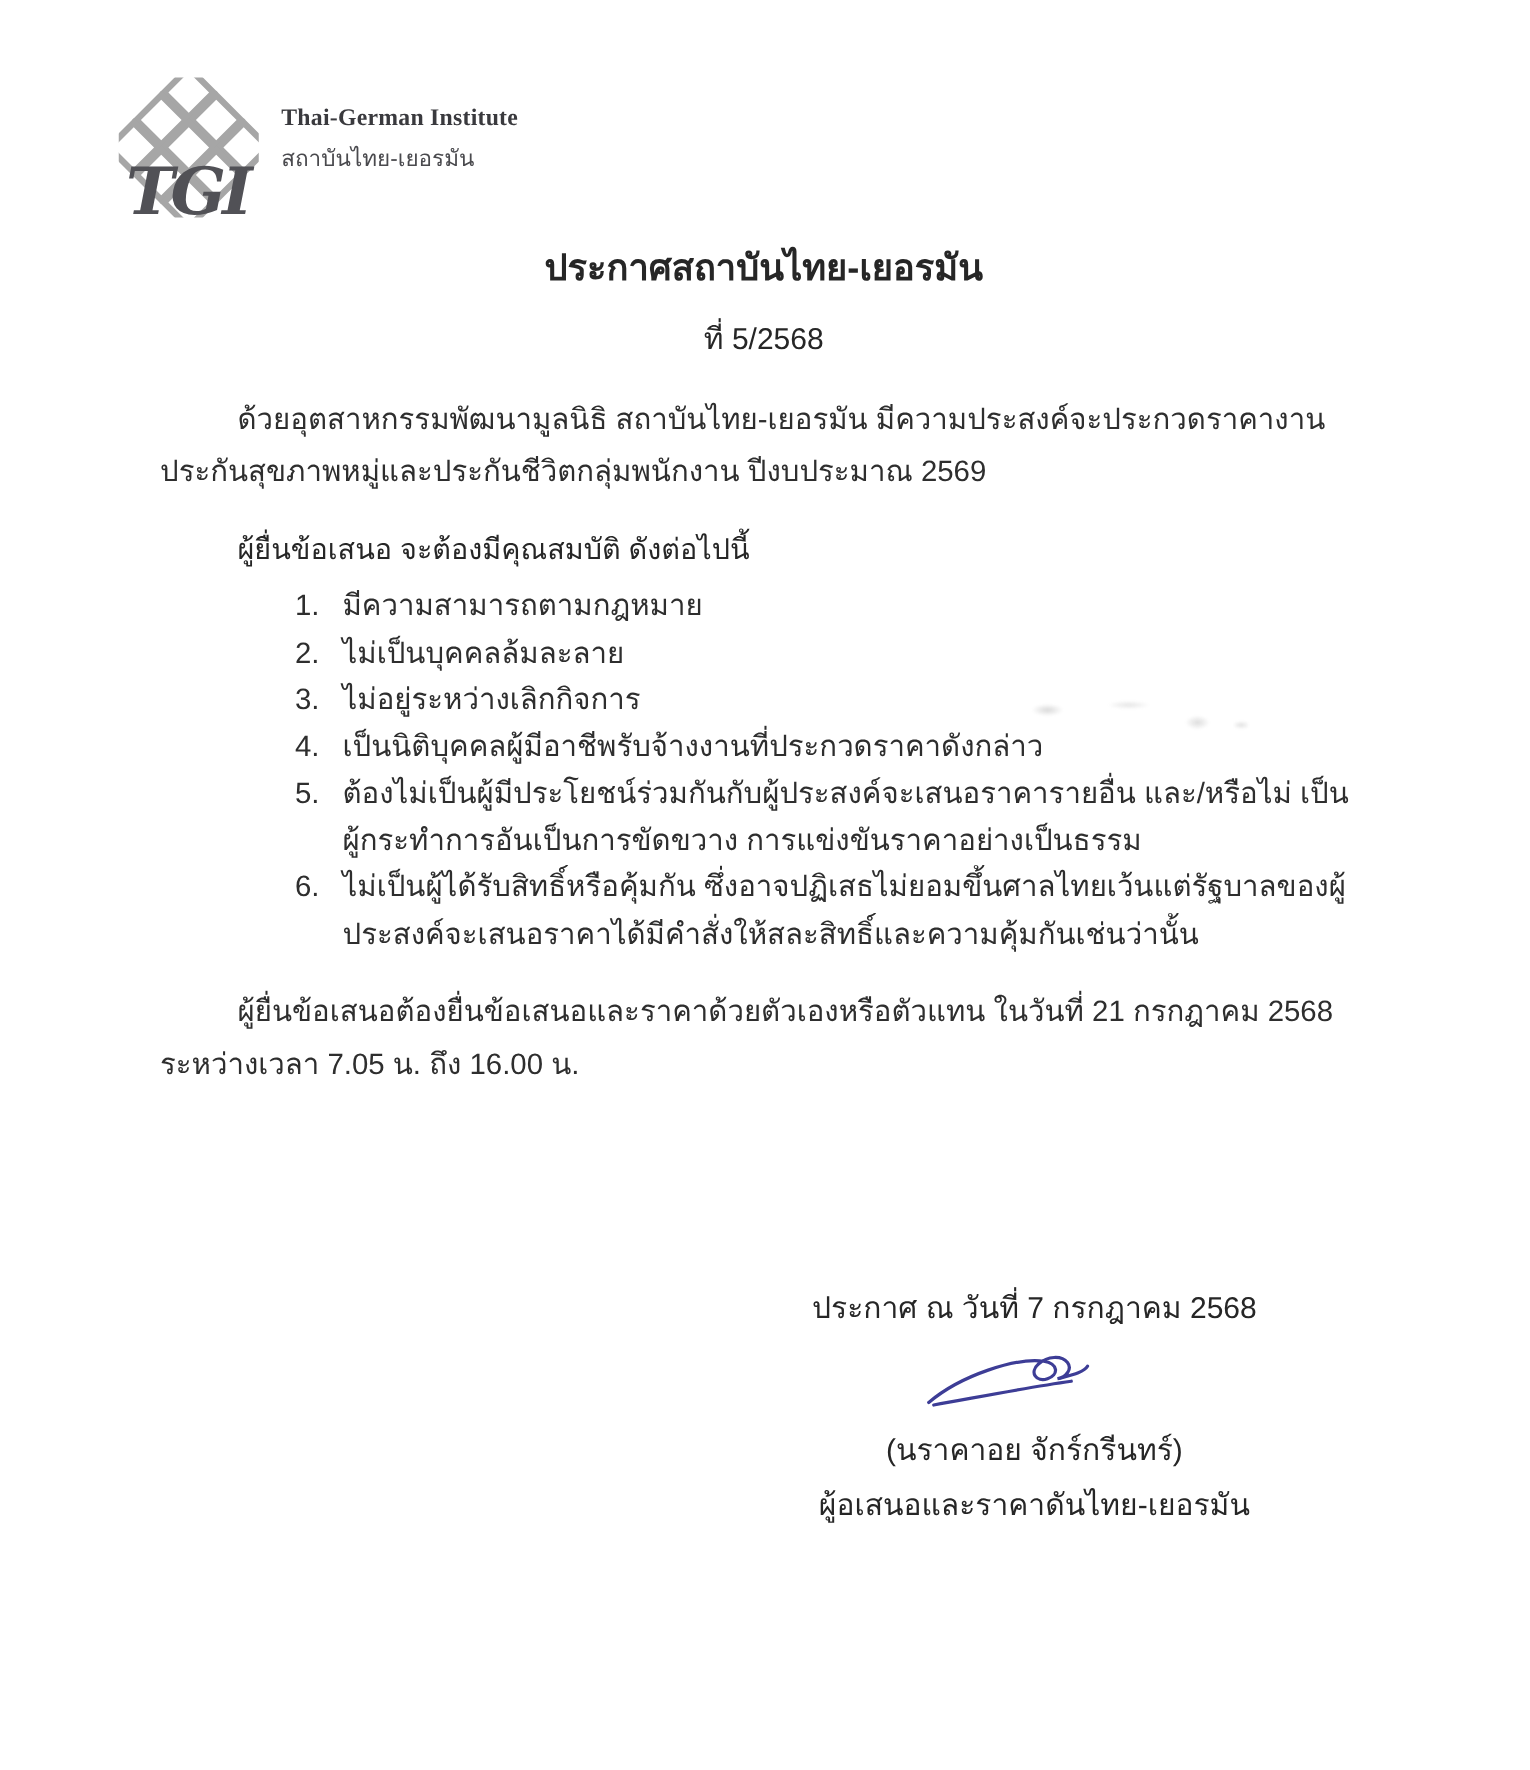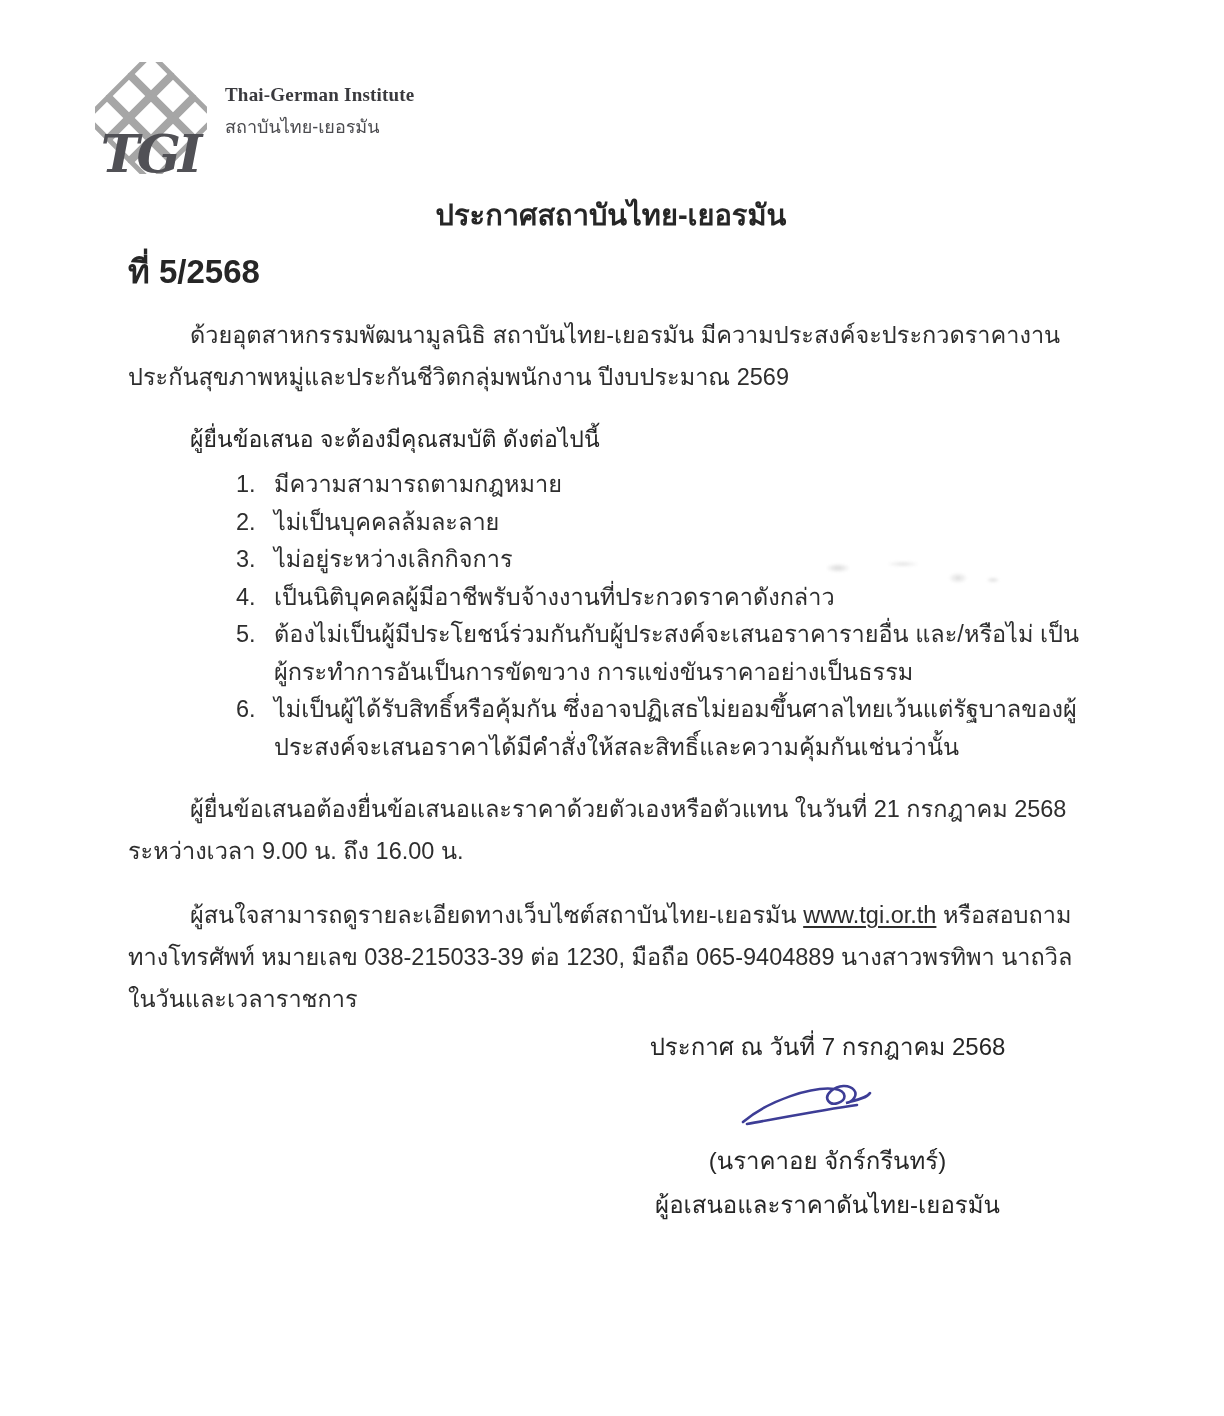--- a/index.html
+++ b/index.html
@@ -29,21 +29,21 @@
     font-weight:700;font-size:19px;color:#3a3a3e;letter-spacing:.2px;
   }
   .logo-name-th{font-size:18px;color:#4a4a4e;margin-top:6px;}
   
   .content{position:absolute;left:128px;top:198px;width:966px;}
   .doc-title{
     text-align:center;font-size:29px;font-weight:700;color:#262626;
     line-height:34px;
   }
   .doc-number{
-    text-align:left;font-size:33px;font-weight:700;color:#262626;
+    text-align:center;font-size:24px;font-weight:400;color:#262626;
     margin-top:24px;line-height:32px;
   }
   .doc-subject{
     text-align:center;font-size:25px;font-weight:700;color:#262626;
     margin-top:26px;line-height:30px;white-space:nowrap;
   }
   .para{
     font-size:23.5px;line-height:42px;text-align:left;
     text-indent:62px;margin:0;
   }
@@ -138,23 +138,22 @@
         <div class="qual-item">
           <span class="qual-num">5.</span>
           <span class="qual-text">ต้องไม่เป็นผู้มีประโยชน์ร่วมกันกับผู้ประสงค์จะเสนอราคารายอื่น และ/หรือไม่ เป็นผู้กระทำการอันเป็นการขัดขวาง การแข่งขันราคาอย่างเป็นธรรม</span>
         </div>
         <div class="qual-item">
           <span class="qual-num">6.</span>
           <span class="qual-text">ไม่เป็นผู้ได้รับสิทธิ์หรือคุ้มกัน ซึ่งอาจปฏิเสธไม่ยอมขึ้นศาลไทยเว้นแต่รัฐบาลของผู้ประสงค์จะเสนอราคาได้มีคำสั่งให้สละสิทธิ์และความคุ้มกันเช่นว่านั้น</span>
         </div>
       </div>
 
-    <p class="para para-2">ผู้ยื่นข้อเสนอต้องยื่นข้อเสนอและราคาด้วยตัวเองหรือตัวแทน ในวันที่ 21 กรกฎาคม 2568 ระหว่างเวลา 9.00 น. ถึง 16.00 น.</p>
+    <p class="para para-2">ผู้ยื่นข้อเสนอต้องยื่นข้อเสนอและราคาด้วยตัวเองหรือตัวแทน ในวันที่ 21 กรกฎาคม 2568 ระหว่างเวลา 7.05 น. ถึง 16.00 น.</p>
 
-    <p class="para para-3"><span>ผู้สนใจสามารถดูรายละเอียดทางเว็บไซต์สถาบันไทย-เยอรมัน </span><span class="web-link">www.tgi.or.th</span><span> หรือสอบถามทางโทรศัพท์ หมายเลข 038-215033-39 ต่อ 1230, มือถือ 065-9404889 นางสาวพรทิพา นาถวิล ในวันและเวลาราชการ</span></p>
   </div>
 
   <div class="sign-block">
     <div class="announce-date">ประกาศ ณ วันที่ 7 กรกฎาคม 2568</div>
     <div class="signature">
       <svg width="140" height="62" viewBox="0 0 140 62">
         <g fill="none" stroke="#3d3d96" stroke-width="2.6" stroke-linecap="round">
           <path d="M8 46 C 34 24, 78 10, 100 13 C 112 15, 112 24, 103 27 C 94 30, 88 22, 96 15 C 103 9, 114 8, 119 14 C 123 19, 118 26, 111 27 C 122 24, 132 22, 135 17"></path>
           <path d="M12 48 C 46 42, 86 34, 122 29"></path>
         </g>

